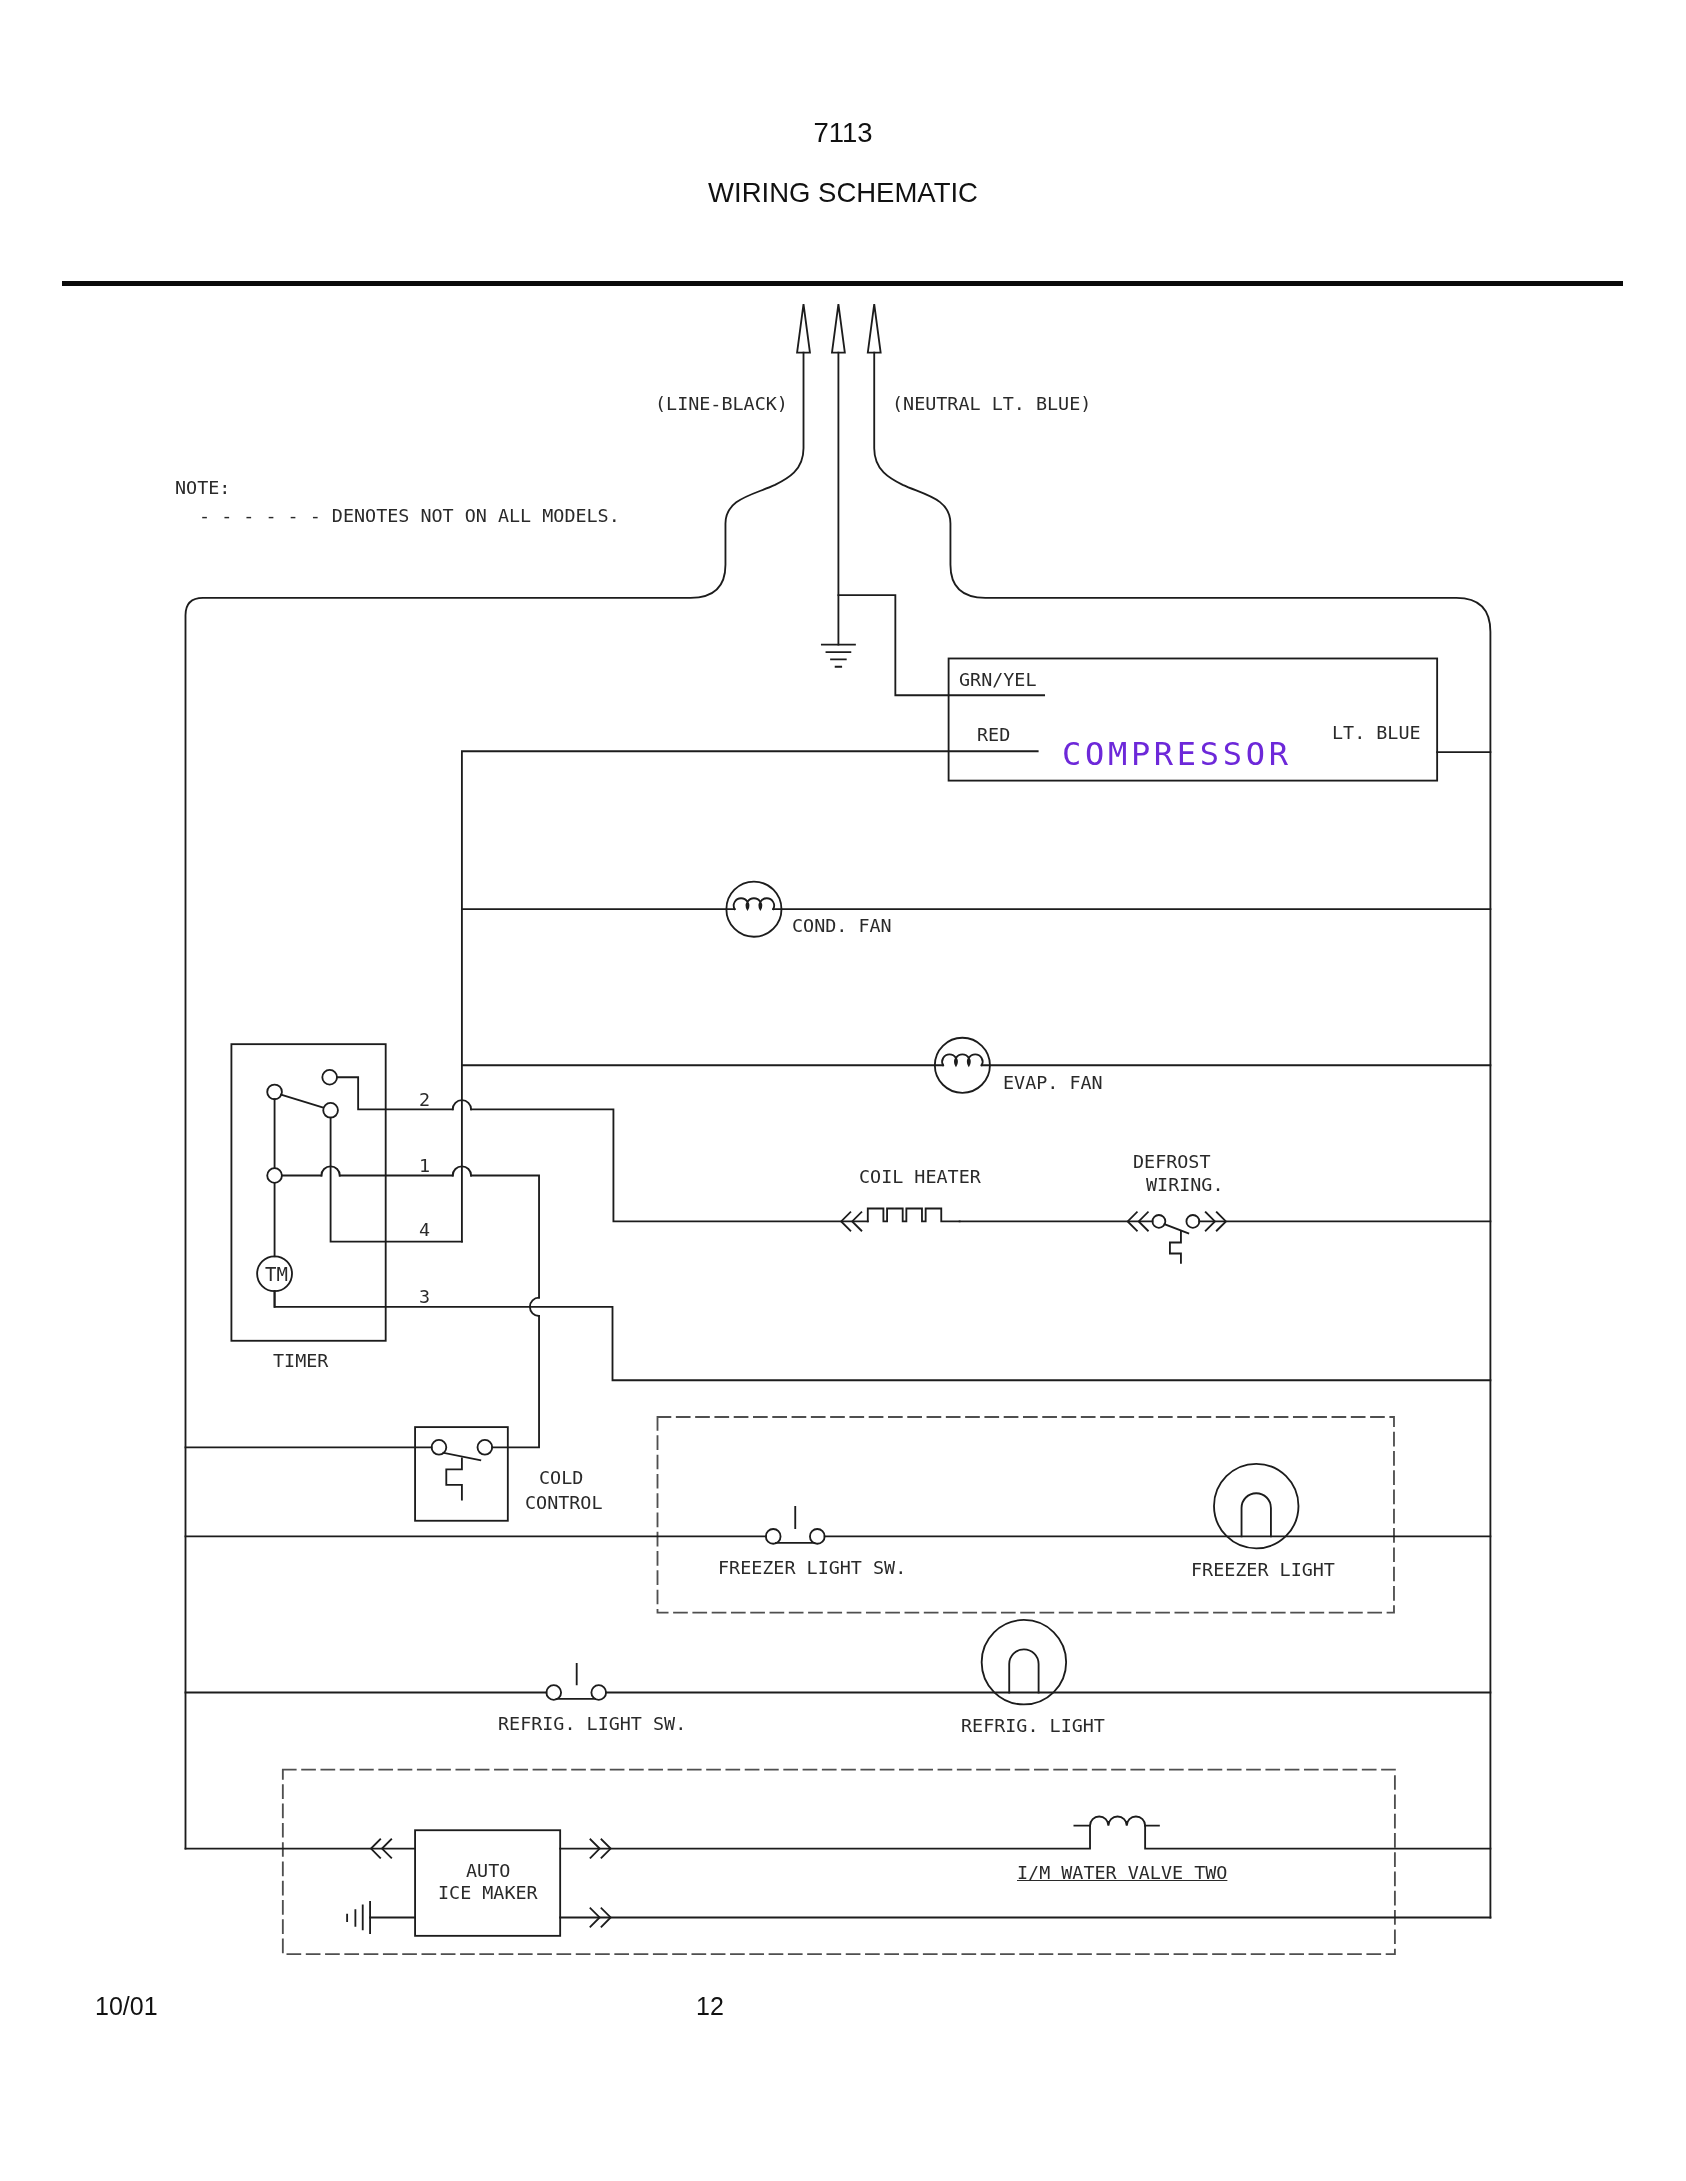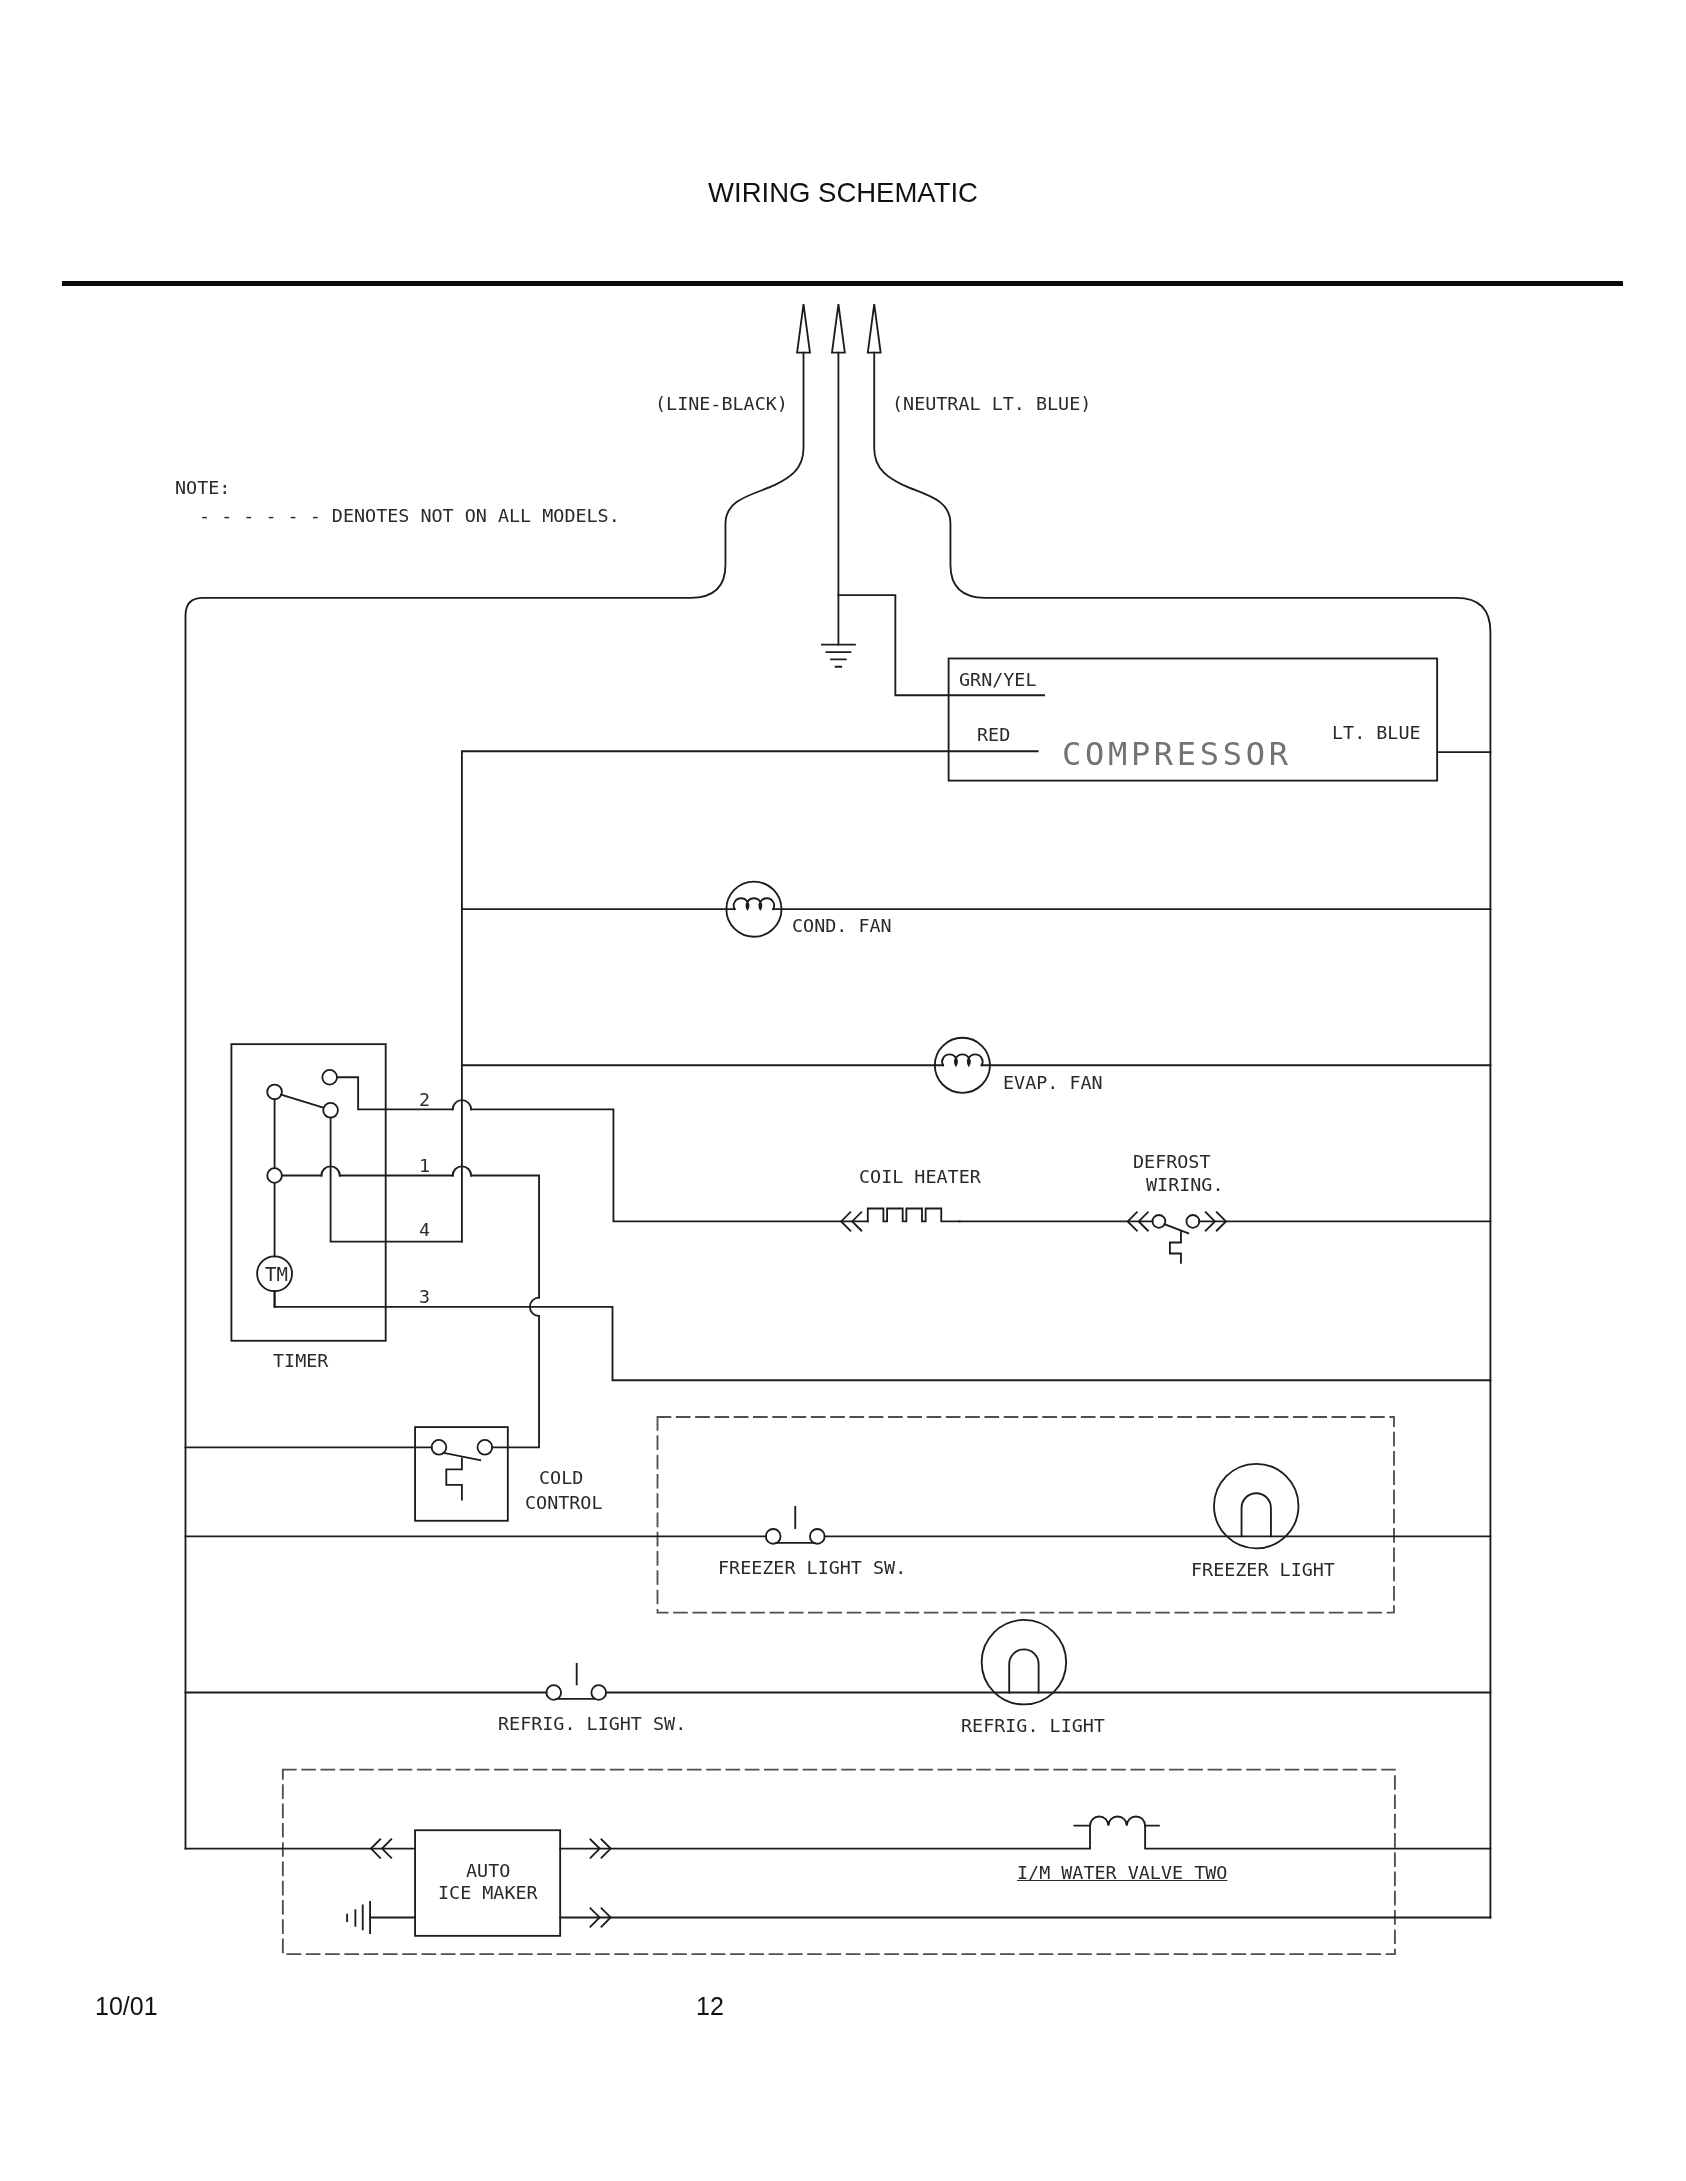--- a/index.html
+++ b/index.html
@@ -2,31 +2,32 @@
 <html style="font-size:14.7px"><head>
 <meta charset="utf-8">
 <style>
   html,body{margin:0;padding:0;background:#ffffff;}
   #page{position:relative;width:1686px;height:2182px;background:#ffffff;overflow:hidden;
         font-family:"DejaVu Sans Mono", monospace;}
   .hdr{position:absolute;left:0;width:1686px;text-align:center;color:#111;
        font-family:"Liberation Sans", sans-serif;font-size:27.5px;white-space:pre;}
   .rule{position:absolute;background:#0a0a0a;}
   .lbl{position:absolute;color:#2a2a2a;font-size:18.4px;line-height:1.05;white-space:pre;}
-  .big{font-size:32px;letter-spacing:3.7px;color:#737373;}
+  .big{font-size:32px;letter-spacing:3.7px;color:#6d28d9;}
   .tm{font-size:19px;}
   .ftr{position:absolute;color:#111;font-family:"Liberation Sans", sans-serif;font-size:25px;white-space:pre;}
   svg{position:absolute;left:0;top:0;}
   u{text-underline-offset:2.8px;}
 </style>
 </head>
 <body>
 
 <div id="page">
 
+  <div class="hdr" style="top:117px;">7113</div>
   <div class="hdr" style="top:177px;">WIRING SCHEMATIC</div>
   <div class="rule" style="left:62px;top:281px;width:1561px;height:4.6px;"></div>
 
   <svg width="1686" height="2182" viewBox="0 0 1836 2376">
     <g fill="none" stroke="#1c1c1c" stroke-width="2" stroke-linecap="square" stroke-linejoin="miter">
 
       <g>
         <path d="M875,331 L882,384 L868,384 Z"></path>
         <path d="M913,331 L920,384 L906,384 Z"></path>
         <path d="M952,331 L959,384 L945,384 Z"></path>

